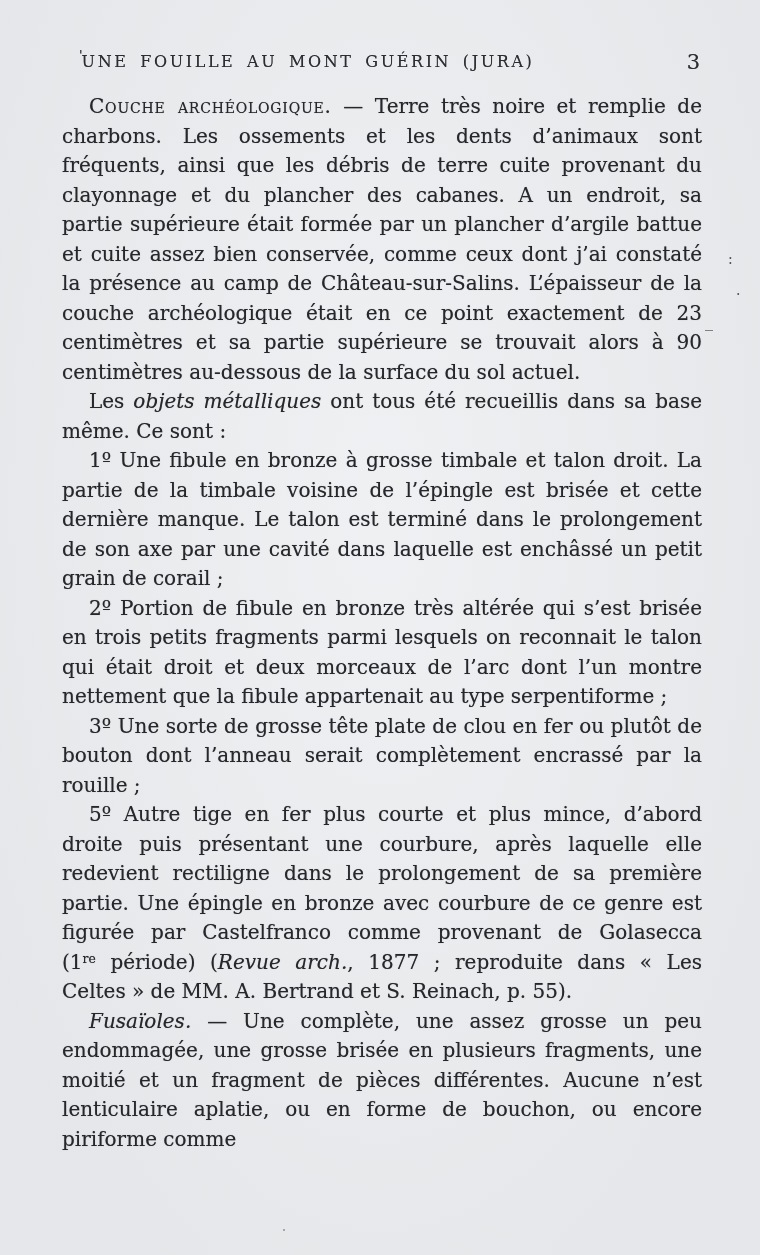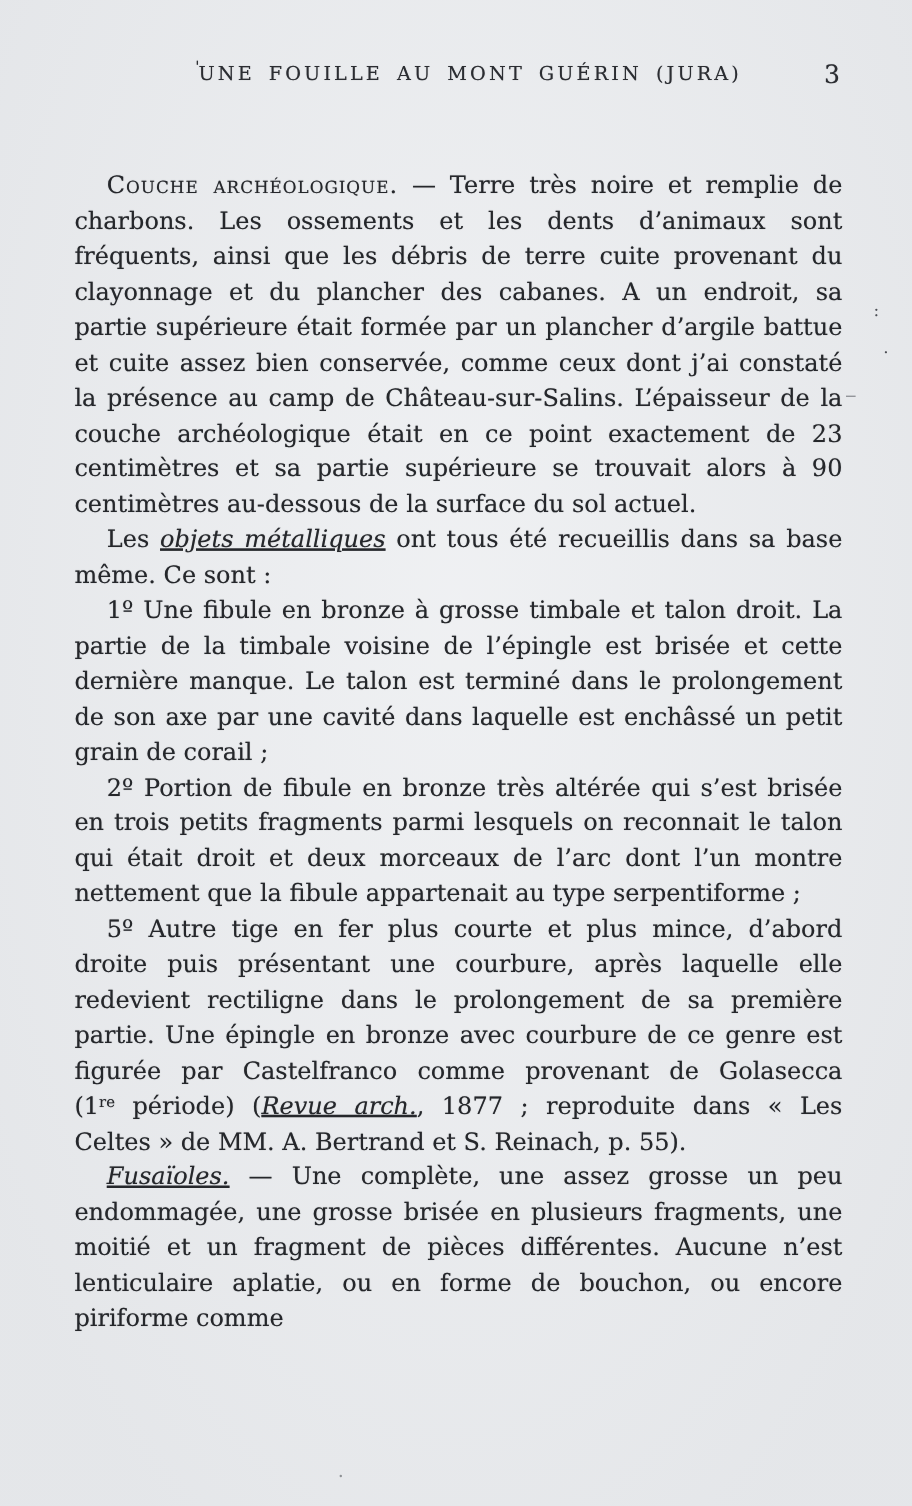--- a/index.html
+++ b/index.html
@@ -23,21 +23,20 @@
     position: absolute;
     top: 52px;
     left: 62px;
     width: 640px;
     height: 28px;
   }
   .running-title {
     position: absolute;
     left: 16px;
     right: 0;
-    text-align: center;
     font-size: 16px;
     letter-spacing: 2.6px;
     word-spacing: 4px;
     white-space: nowrap;
     color: #2b2d32;
     text-shadow: 0 0 0.6px rgba(43,45,50,0.55);
   }
   .head-artifact {
     position: relative;
     top: -7px;
@@ -56,34 +55,32 @@
   
   .page-body {
     position: absolute;
     top: 92px;
     left: 62px;
     width: 640px;
     font-size: 20px;
     line-height: 29.5px;
     text-align: justify;
     text-shadow: 0 0 0.7px rgba(37,39,43,0.5);
-    margin-top: 48px;
   }
   .page-body p.para {
     margin: 0;
     padding: 0;
     text-indent: 27px;
   }
   .page-body .smallcaps {
     font-variant: small-caps;
     letter-spacing: 0.8px;
   }
   .page-body .italic {
     font-style: italic;
-    text-decoration: underline;
   }
   .page-body sup.sup {
     font-size: 0.62em;
     line-height: 0;
     vertical-align: 0.45em;
   }
   
   .margin-mark {
     position: absolute;
     font-size: 14px;
@@ -111,20 +108,21 @@
   <div class="running-head">
     <div class="running-title"><span class="head-artifact">'</span><span>UNE FOUILLE AU MONT GUÉRIN (JURA)</span></div>
     <div class="page-number">3</div>
   </div>
 
   <div class="page-body">
       <p class="para"><span class="smallcaps">Couche archéologique.</span><span class="plain"> — Terre très noire et remplie de charbons. Les ossements et les dents d’animaux sont fréquents, ainsi que les débris de terre cuite provenant du clayonnage et du plancher des cabanes. A un endroit, sa partie supérieure était formée par un plancher d’argile battue et cuite assez bien conservée, comme ceux dont j’ai constaté la présence au camp de Château-sur-Salins. L’épaisseur de la couche archéologique était en ce point exactement de 23 centimètres et sa partie supérieure se trouvait alors à 90 centimètres au-dessous de la surface du sol actuel.</span></p>
       <p class="para"><span class="plain">Les </span><span class="italic">objets métalliques</span><span class="plain"> ont tous été recueillis dans sa base même. Ce sont&nbsp;:</span></p>
       <p class="para"><span class="plain">1º Une fibule en bronze à grosse timbale et talon droit. La partie de la timbale voisine de l’épingle est brisée et cette dernière manque. Le talon est terminé dans le prolongement de son axe par une cavité dans laquelle est enchâssé un petit grain de corail&nbsp;;</span></p>
       <p class="para"><span class="plain">2º Portion de fibule en bronze très altérée qui s’est brisée en trois petits fragments parmi lesquels on reconnait le talon qui était droit et deux morceaux de l’arc dont l’un montre nettement que la fibule appartenait au type serpentiforme&nbsp;;</span></p>
+      <p class="para"><span class="plain">3º Une sorte de grosse tête plate de clou en fer ou plutôt de bouton dont l’anneau serait complètement encrassé par la rouille&nbsp;;</span></p>
       <p class="para"><span class="plain">5º Autre tige en fer plus courte et plus mince, d’abord droite puis présentant une courbure, après laquelle elle redevient rectiligne dans le prolongement de sa première partie. Une épingle en bronze avec courbure de ce genre est figurée par Castelfranco comme provenant de Golasecca (1</span><sup class="sup">re</sup><span class="plain">&nbsp;période) (</span><span class="italic">Revue arch.</span><span class="plain">, 1877&nbsp;; reproduite dans «&nbsp;Les Celtes&nbsp;» de MM. A. Bertrand et S. Reinach, p. 55).</span></p>
       <p class="para"><span class="italic">Fusaïoles.</span><span class="plain"> — Une complète, une assez grosse un peu endommagée, une grosse brisée en plusieurs fragments, une moitié et un fragment de pièces différentes. Aucune n’est lenticulaire aplatie, ou en forme de bouchon, ou encore piriforme comme</span></p>
     </div>
 
   <div class="margin-mark mark-colon">:</div>
   <div class="margin-mark mark-dot">.</div>
   <div class="margin-mark mark-dash">_</div>
   <div class="speck"></div>
 
 </div>

